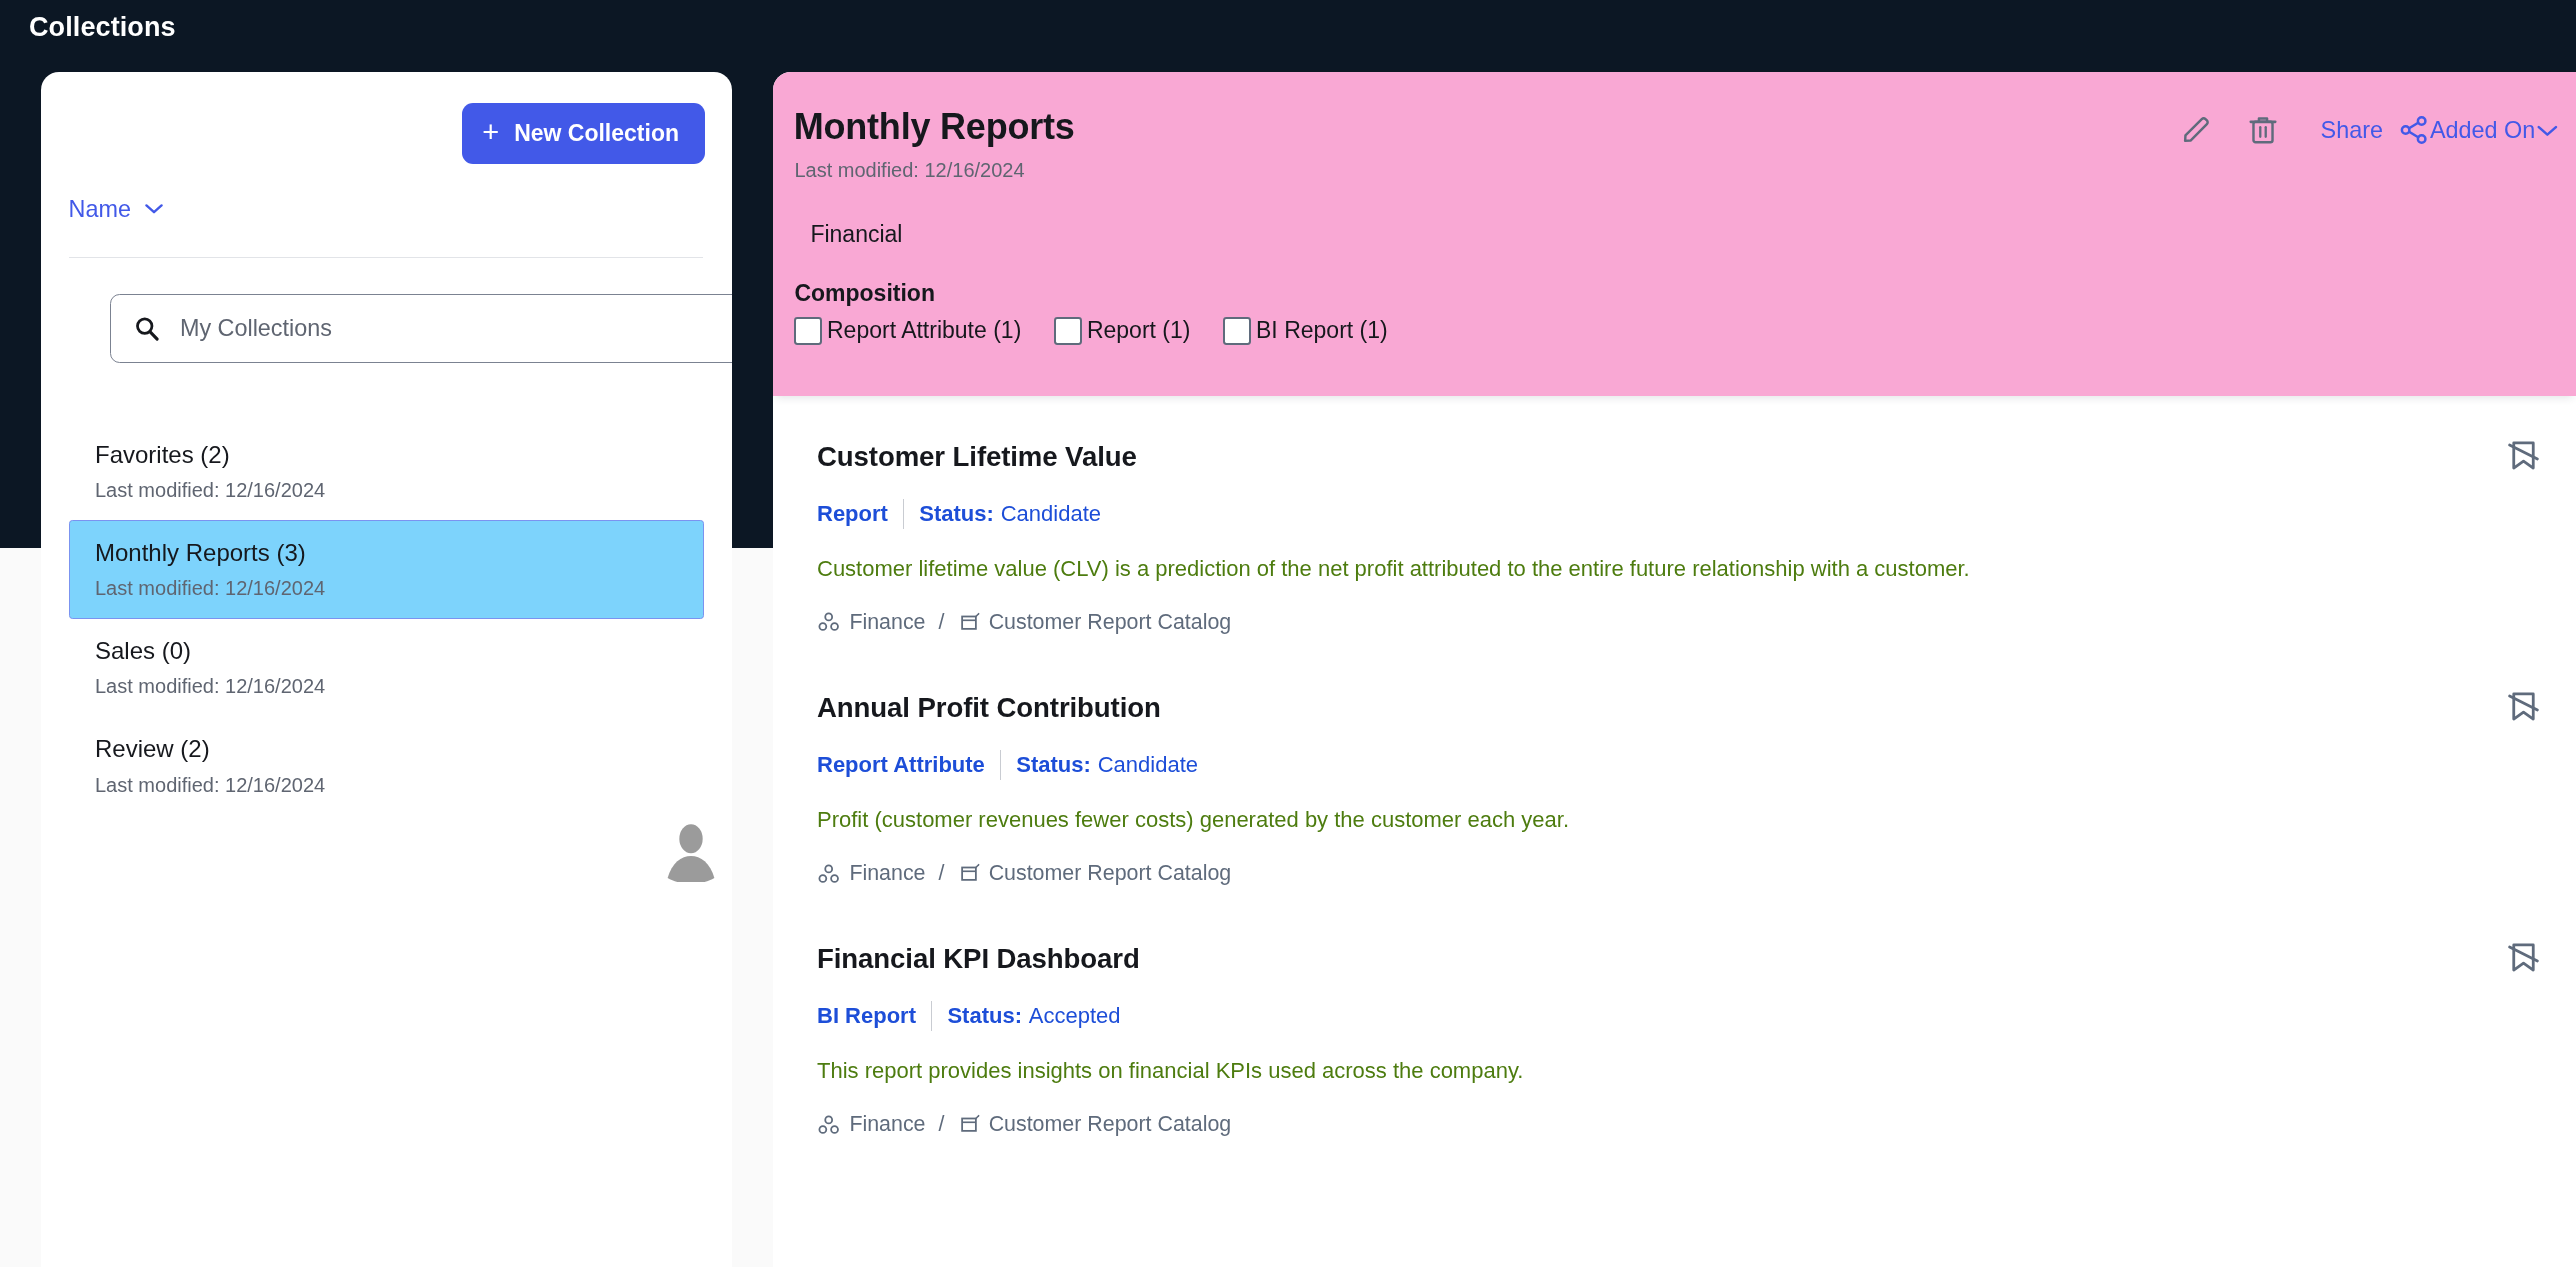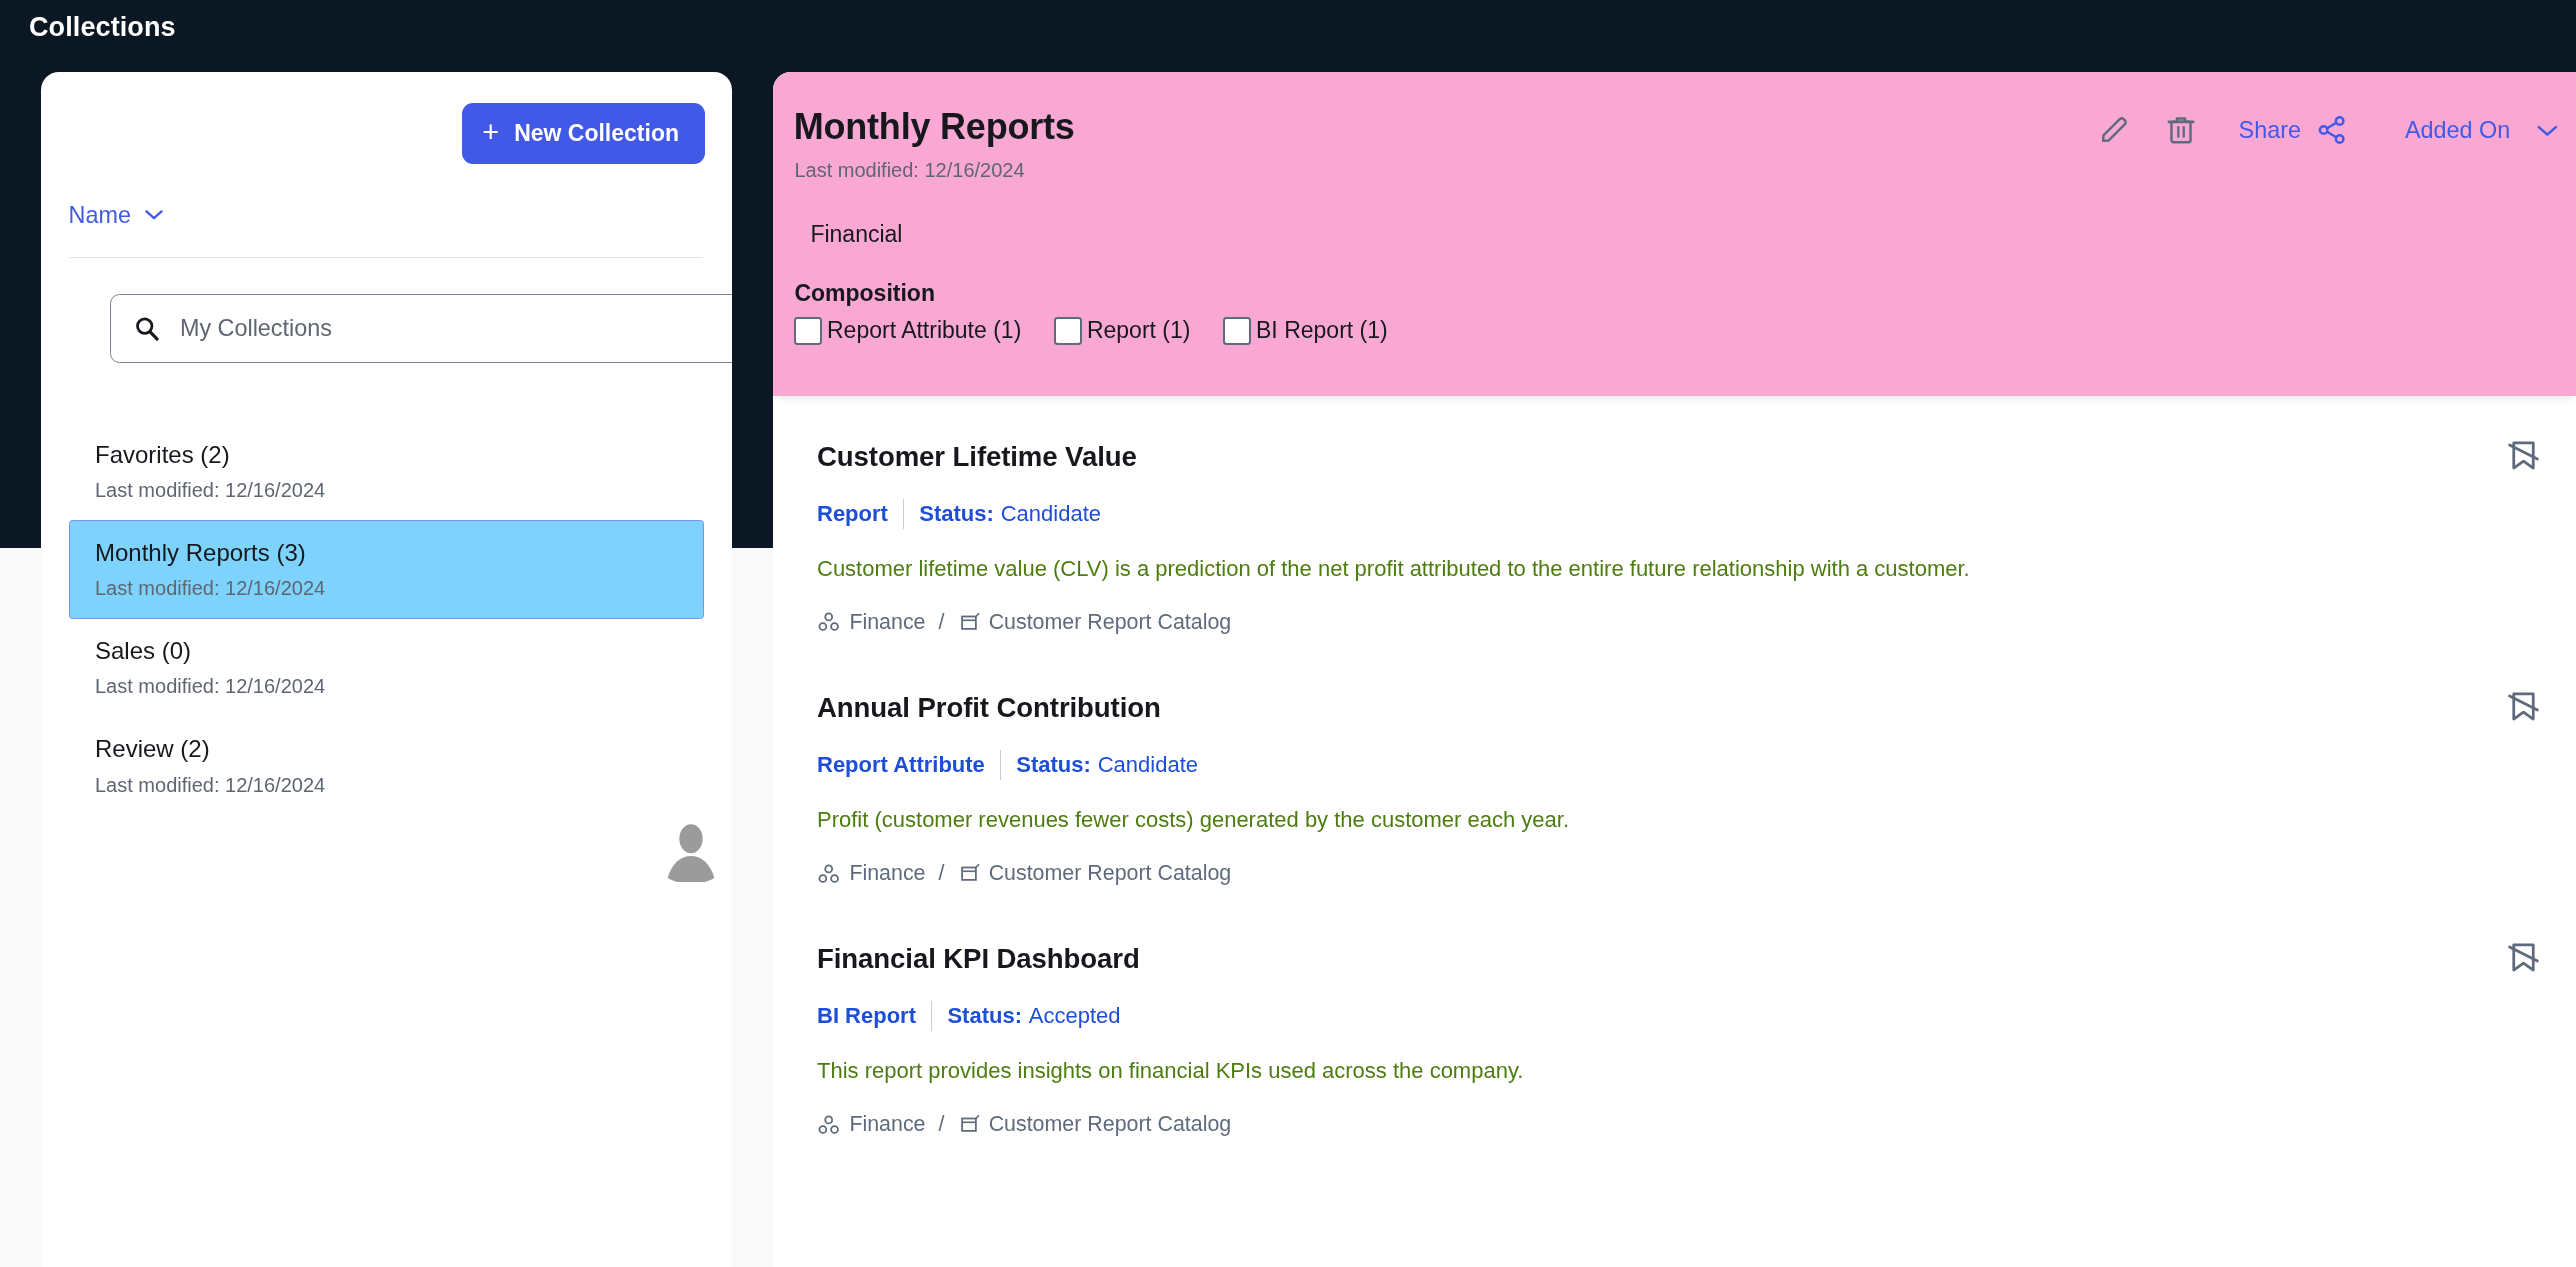--- a/index.html
+++ b/index.html
@@ -75,21 +75,20 @@
   }
 
   #sort-control {
     position: absolute;
     left: 27.6px;
     top: 124px;
     display: flex;
     align-items: center;
     gap: 13.8px;
     cursor: pointer;
-    margin-top: 6px;
   }
   #sort-control .sort-label {
     font-size: 23.4px;
     color: #4259e8;
     font-weight: 400;
   }
 
   .chev {
     display: inline-block;
     width: 18px;
@@ -279,28 +278,27 @@
     border: none;
     cursor: pointer;
     color: #4259e8;
     font-size: 23.4px;
     font-family: "Liberation Sans", sans-serif;
     margin-left: 33px;
   }
   #added-on-btn {
     display: flex;
     align-items: center;
-    gap: 27px;
+    gap: 2px;
     background: transparent;
     border: none;
     cursor: pointer;
     color: #4259e8;
     font-size: 23.4px;
     font-family: "Liberation Sans", sans-serif;
-    margin-left: 57px;
   }
 
   
   #results {
     position: relative;
     padding-top: 15px;
     background: #fff;
   }
   .result-card {
     position: relative;

